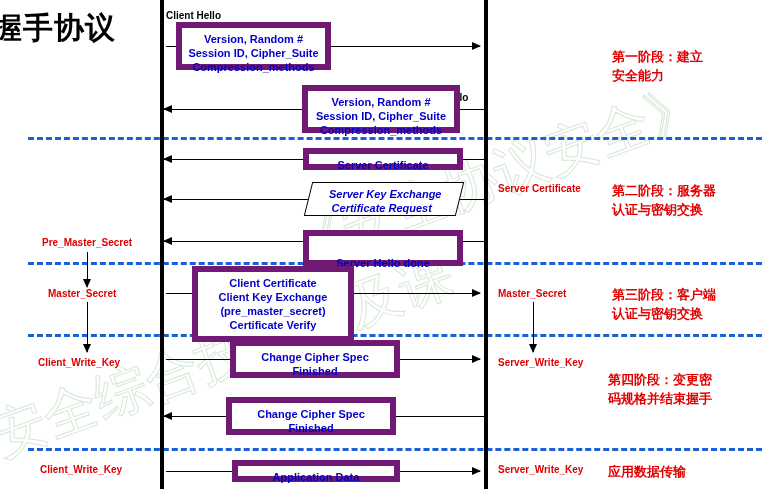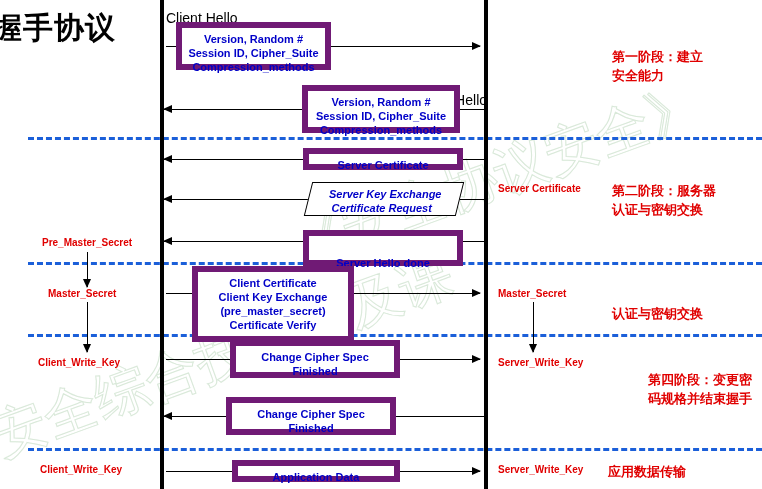--- a/index.html
+++ b/index.html
@@ -86,22 +86,22 @@
     font-style: italic;
     border: 1px solid #000000;
   }
   .msgbox.slanted > span {
     display: block;
     transform: skewX(14deg);
   }
   
   .caption {
     position: absolute;
-    font-size: 14px;
-    font-weight: normal;
+    font-size: 10px;
+    font-weight: bold;
     color: #000000;
     z-index: 5;
     white-space: nowrap;
   }
   
   .redlabel {
     position: absolute;
     font-size: 10px;
     font-weight: bold;
     color: #e00000;
@@ -228,40 +228,40 @@
     <span>Certificate Verify</span>
   </div>
   <div class="arrow right" style="left:166px; top:293px; width:314px;"></div>
 
   <div class="redlabel" style="left:48px; top:288px;">Master_Secret</div>
   <div class="redlabel" style="left:498px; top:288px;">Master_Secret</div>
   <div class="varrow" style="left:87px; top:302px; height:50px;"></div>
   <div class="varrow" style="left:533px; top:302px; height:50px;"></div>
 
   <div class="phase-text" style="left:612px; top:285px;">
-    <br>
+    <span>第三阶段：客户端</span><br>
     <span>认证与密钥交换</span>
   </div>
 
   <div class="msgbox" style="left:230px; top:340px; width:170px; height:38px;">
     <span>Change Cipher Spec</span><br>
     <span>Finished</span>
   </div>
   <div class="arrow right" style="left:166px; top:359px; width:314px;"></div>
 
   <div class="msgbox" style="left:226px; top:397px; width:170px; height:38px;">
     <span>Change Cipher Spec</span><br>
     <span>Finished</span>
   </div>
   <div class="arrow left" style="left:164px; top:416px; width:320px;"></div>
 
   <div class="redlabel" style="left:38px; top:357px;">Client_Write_Key</div>
   <div class="redlabel" style="left:498px; top:357px;">Server_Write_Key</div>
 
-  <div class="phase-text" style="left:608px; top:370px;margin-left:40px;">
+  <div class="phase-text" style="left:608px; top:370px;">
     <span>第四阶段：变更密</span><br>
     <span>码规格并结束握手</span>
   </div>
 
   <div class="msgbox" style="left:232px; top:460px; width:168px; height:22px; padding-top:4px;">Application Data</div>
   <div class="arrow right" style="left:166px; top:471px; width:314px;"></div>
 
   <div class="redlabel" style="left:40px; top:464px;">Client_Write_Key</div>
   <div class="redlabel" style="left:498px; top:464px;">Server_Write_Key</div>
 

